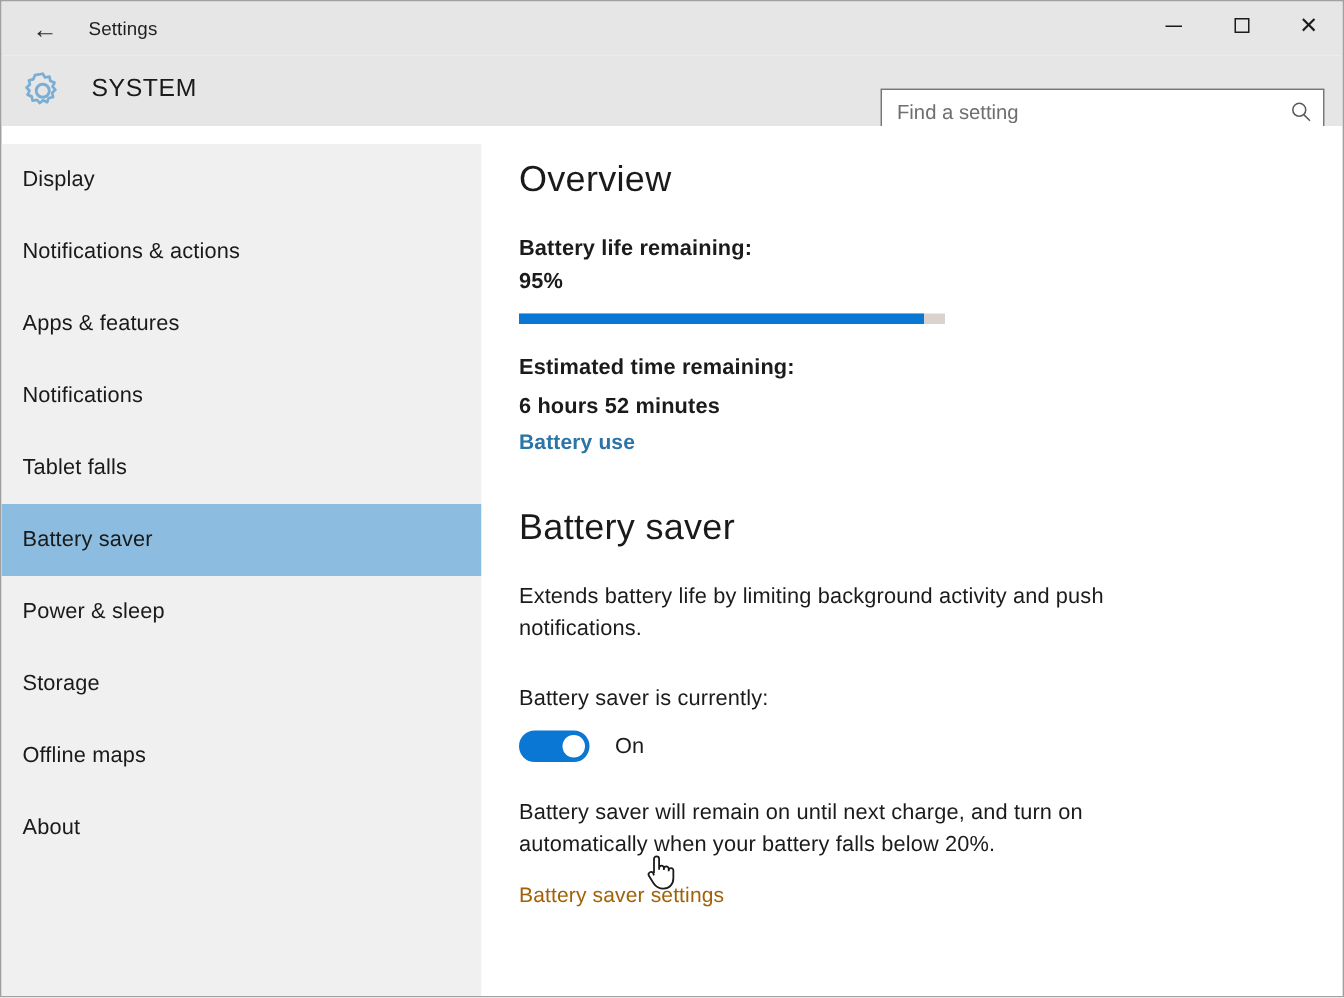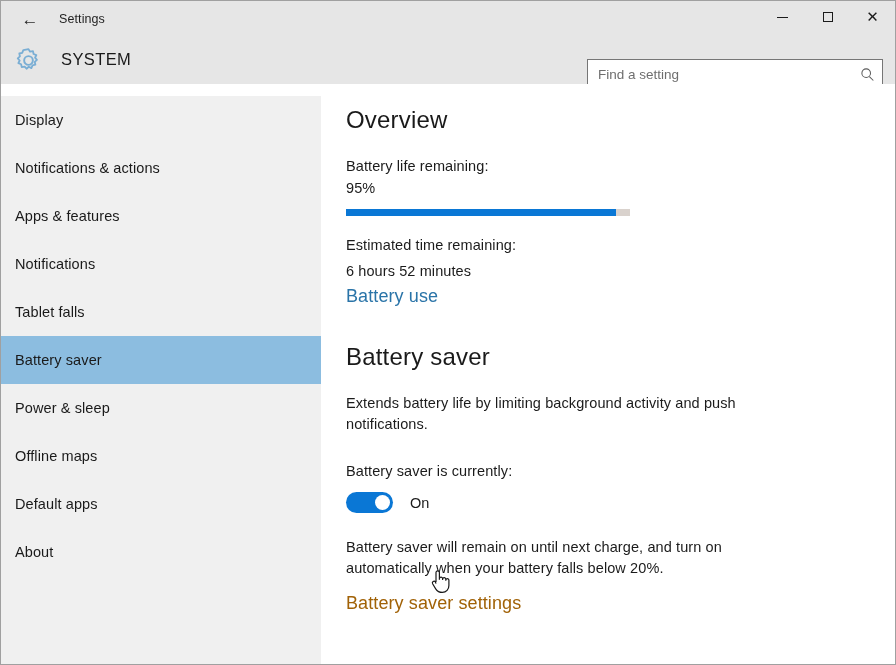--- a/index.html
+++ b/index.html
@@ -171,28 +171,28 @@
   }
 
   .body-text {
     font-size: 14.5px;
     color: #1b1b1b;
     letter-spacing: .1px;
     line-height: 21px;
   }
 
   .link {
-    font-size: 18px;
+    font-size: 14px;
     color: #2a74a8;
     letter-spacing: .1px;
     cursor: pointer;
   }
   .link.muted { color: #a16207; }
 
-  #overview-block { margin-top: 22px; }
+  #overview-block { margin-top: 22px; font-weight: bold; }
   #battery-label { margin-bottom: 1px; }
   #battery-percent { margin-bottom: 10px; }
 
   #progress-track {
     width: 284px;
     height: 7px;
     background: #d9d2cd;
     position: relative;
     margin-bottom: 19px;
   }
@@ -308,24 +308,24 @@
     <div class="nav-item">
       <span>Tablet falls</span>
     </div>
     <div class="nav-item selected" style="background: rgb(140, 189, 224);">
       <span>Battery saver</span>
     </div>
     <div class="nav-item">
       <span>Power &amp; sleep</span>
     </div>
     <div class="nav-item">
+      <span>Storage</span>
+    </div>
+    <div class="nav-item">
       <span>Offline maps</span>
-    </div>
-    <div class="nav-item">
-      <span>Default apps</span>
     </div>
     <div class="nav-item">
       <span>About</span>
     </div>
   </div>
 
   <div id="content">
 
     <div class="section-title">Overview</div>
 

